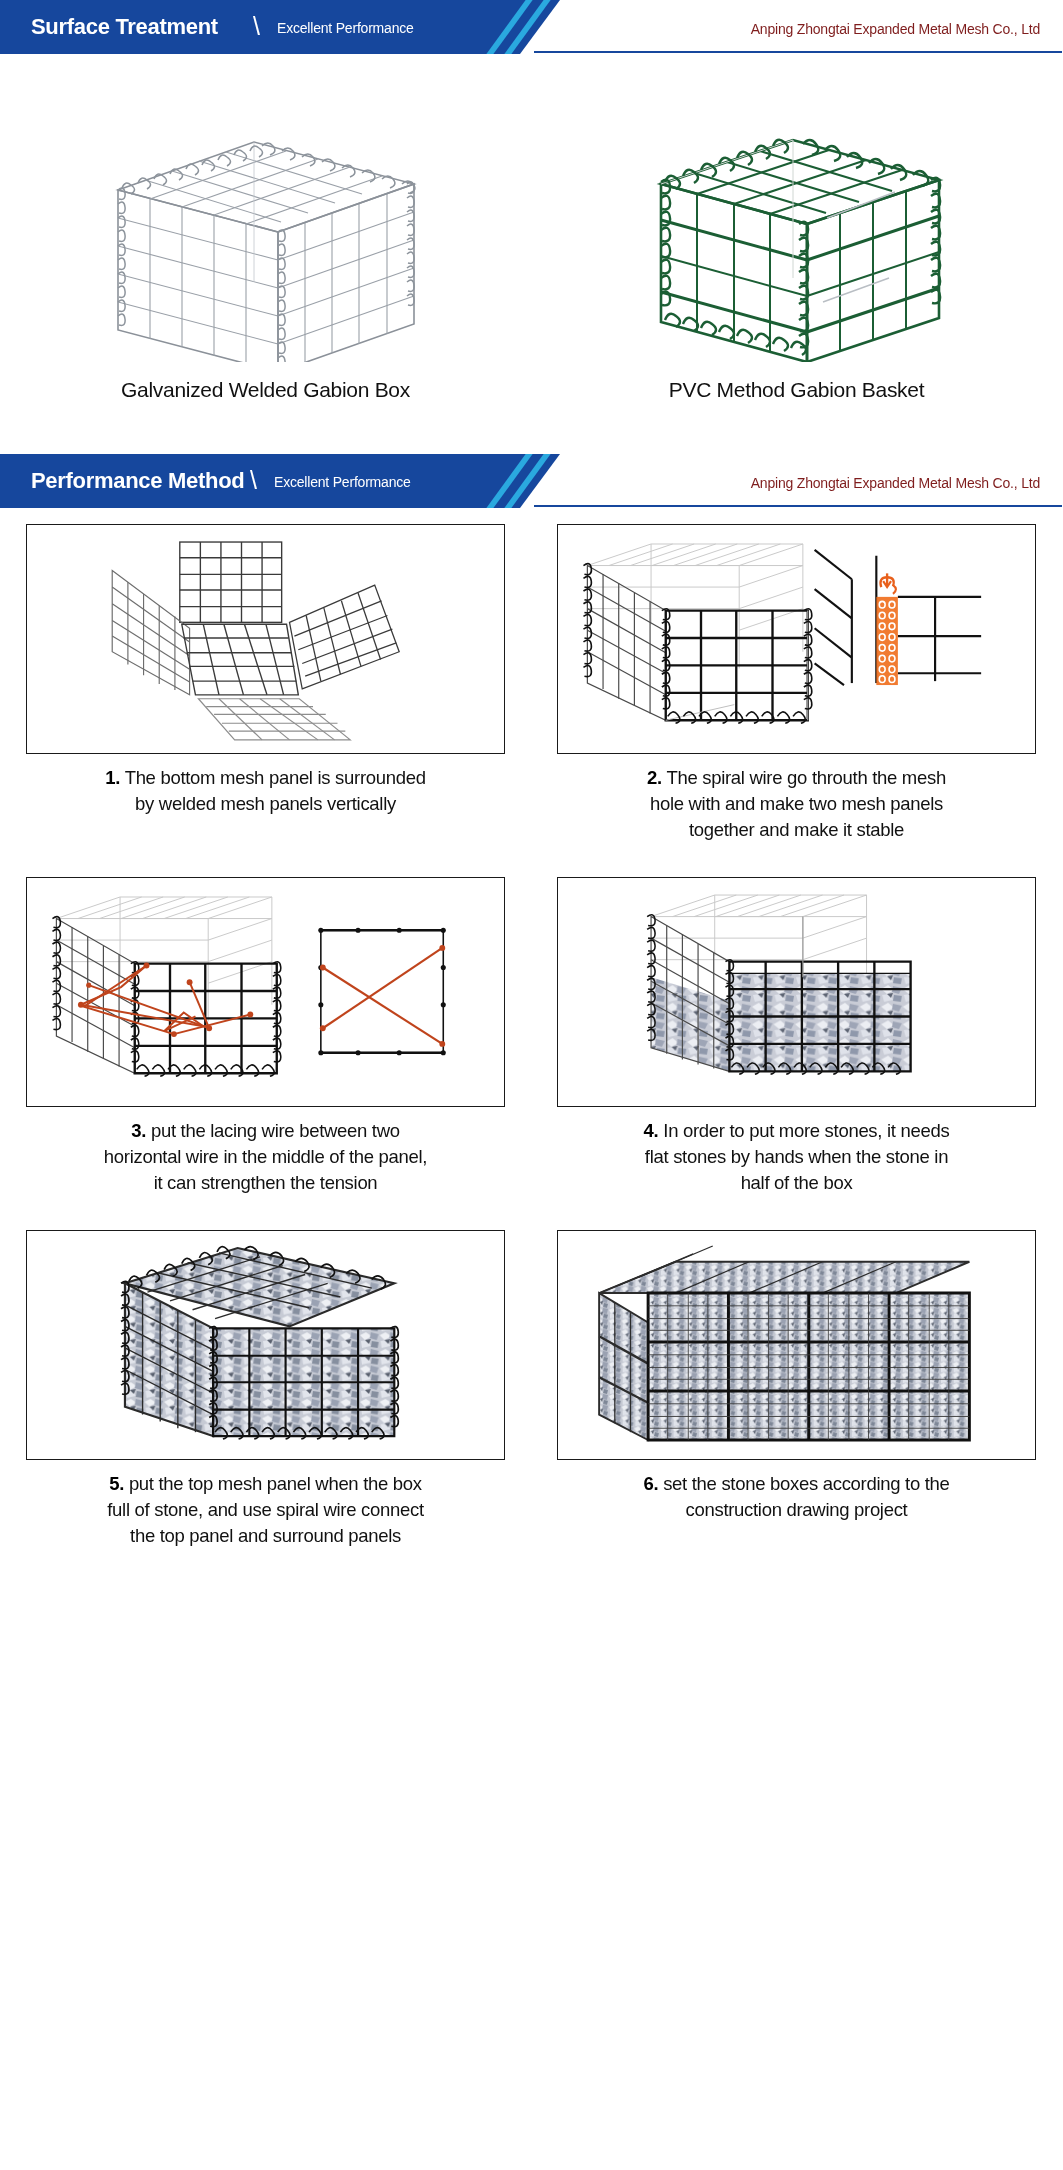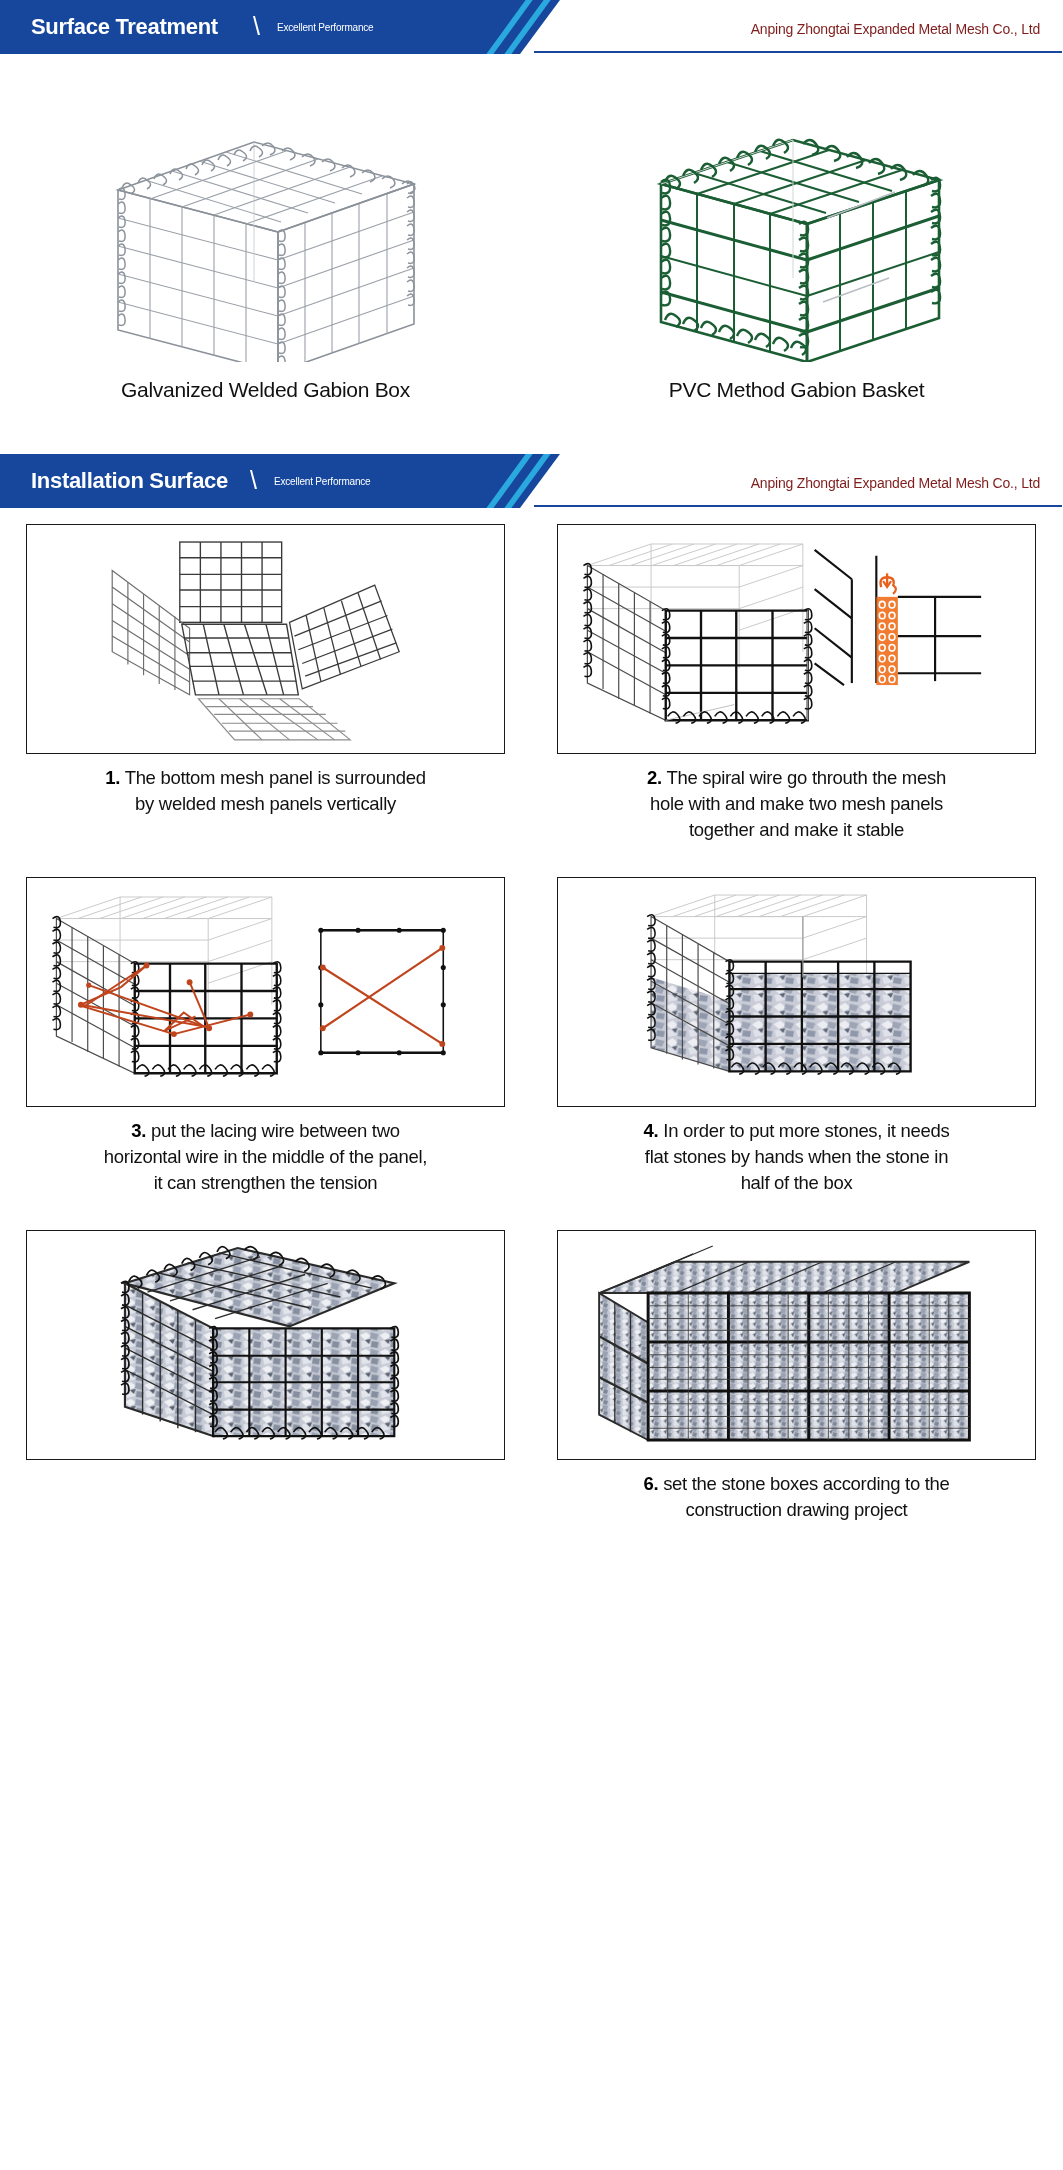--- a/index.html
+++ b/index.html
@@ -55,21 +55,21 @@
     top: 11px;
     color: #ffffff;
     font-size: 25px;
     font-weight: 300;
     line-height: 30px;
   }
   .banner-sub {
     position: absolute;
     top: 18px;
     color: #ffffff;
-    font-size: 10px;
+    font-size: 14px;
     letter-spacing: -0.2px;
     line-height: 20px;
     white-space: nowrap;
   }
   .banner-company {
     position: absolute;
     right: 22px; top: 19px;
     color: #7f1d1d;
     font-size: 14px;
     letter-spacing: -0.2px;
@@ -280,21 +280,21 @@
 
 </div>
 
 <div style="height:52px"></div>
 
 <div class="banner">
   <div class="banner-blue"></div>
   <div class="banner-stripe s1"></div>
   <div class="banner-stripe s2"></div>
   <div class="banner-underline"></div>
-  <div class="banner-title">Installation Surface</div>
+  <div class="banner-title">Performance Method</div>
   <div class="banner-slash" style="left:250px">\</div>
   <div class="banner-sub" style="left:274px">Excellent Performance</div>
   <div class="banner-company">Anping Zhongtai Expanded Metal Mesh Co., Ltd</div>
 </div>
 
 <div class="steps">
 
   <div class="step-row">
 
     <div class="step-cell">
@@ -742,20 +742,24 @@
               <path d="M186,98 q7,-5 8,3 q1,8 -7,6 M186,111 q7,-5 8,3 q1,8 -7,6 M186,124 q7,-5 8,3 q1,8 -7,6 M186,137 q7,-5 8,3 q1,8 -7,6 M186,150 q7,-5 8,3 q1,8 -7,6 M186,163 q7,-5 8,3 q1,8 -7,6 M186,176 q7,-5 8,3 q1,8 -7,6 M186,189 q7,-5 8,3 q1,8 -7,6"></path>
               <path d="M371,98 q7,-5 8,3 q1,8 -7,6 M371,111 q7,-5 8,3 q1,8 -7,6 M371,124 q7,-5 8,3 q1,8 -7,6 M371,137 q7,-5 8,3 q1,8 -7,6 M371,150 q7,-5 8,3 q1,8 -7,6 M371,163 q7,-5 8,3 q1,8 -7,6 M371,176 q7,-5 8,3 q1,8 -7,6 M371,189 q7,-5 8,3 q1,8 -7,6"></path>
 
               <path d="M104,50 q4,-9 10,-3 q7,6 -1,10 M122,44 q4,-9 10,-3 q7,6 -1,10 M140,38 q4,-9 10,-3 q7,6 -1,10 M158,32 q4,-9 10,-3 q7,6 -1,10 M176,26 q4,-9 10,-3 q7,6 -1,10 M194,20 q4,-9 10,-3 q7,6 -1,10"></path>
               <path d="M222,18 q6,-7 12,0 q5,7 -3,10 M248,24 q6,-7 12,0 q5,7 -3,10 M274,30 q6,-7 12,0 q5,7 -3,10 M300,36 q6,-7 12,0 q5,7 -3,10 M326,42 q6,-7 12,0 q5,7 -3,10 M352,48 q6,-7 12,0 q5,7 -3,10"></path>
 
               <path d="M192,204 q5,-8 10,-2 q6,7 -2,9 M208,204 q5,-8 10,-2 q6,7 -2,9 M224,204 q5,-8 10,-2 q6,7 -2,9 M240,204 q5,-8 10,-2 q6,7 -2,9 M256,204 q5,-8 10,-2 q6,7 -2,9 M272,204 q5,-8 10,-2 q6,7 -2,9 M288,204 q5,-8 10,-2 q6,7 -2,9 M304,204 q5,-8 10,-2 q6,7 -2,9 M320,204 q5,-8 10,-2 q6,7 -2,9 M336,204 q5,-8 10,-2 q6,7 -2,9 M352,204 q5,-8 10,-2 q6,7 -2,9"></path>
             </g>
           </g>
         </svg>
+      </div>
+      <div class="step-caption">
+        <b>5.</b>
+        <span>put the top mesh panel when the box full of stone, and use spiral wire connect the top panel and surround panels</span>
       </div>
     </div>
 
     <div class="step-cell">
       <div class="step-frame">
         <svg viewBox="0 0 487 230" width="100%" height="100%">
           <defs>
             <pattern id="stoneS" width="13" height="11" patternUnits="userSpaceOnUse">
               <rect width="13" height="11" fill="#c4c8d2"></rect>
               <path d="M0,2 L4,0 L7,3 L2,6 Z" fill="#edeff3"></path>

